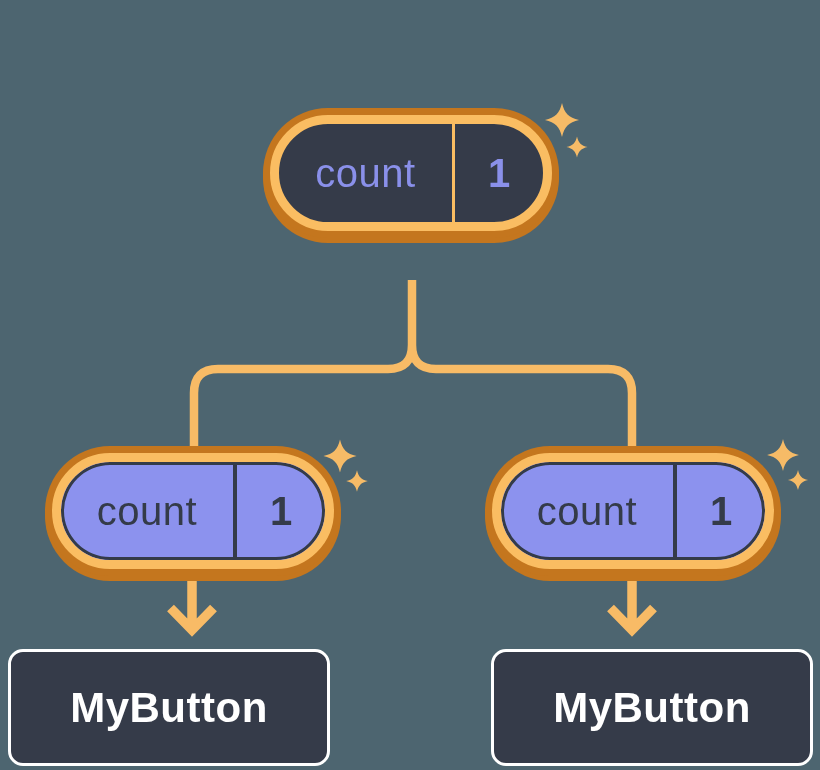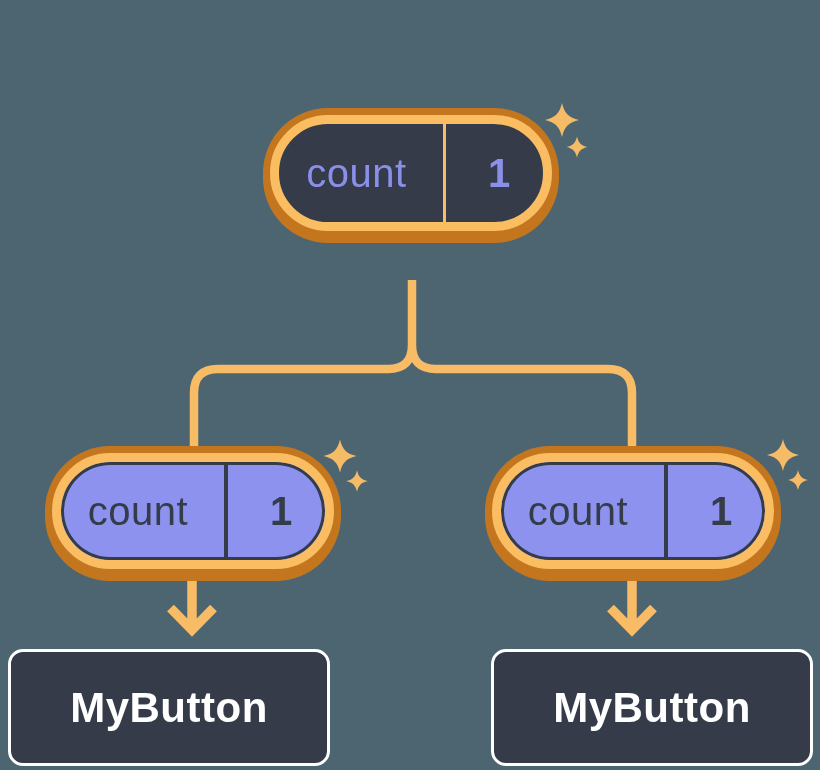--- a/index.html
+++ b/index.html
@@ -35,21 +35,20 @@
   }
   .child-title{color:var(--title-text);font-size:42px;font-weight:600;letter-spacing:.5px;text-align:right;}
 
   .pill{
     position:absolute;box-sizing:border-box;z-index:2;
     display:flex;align-items:stretch;
     width:282px;height:116px;
     border:9px solid var(--ring-light);
     border-radius:58px;
     box-shadow:0 0 0 7px var(--ring-dark), 0 5px 0 7px var(--ring-dark);
-    gap:9px;
   }
   .pill.state{
     left:270px;top:115px;
     background:var(--card-bg);
     color:var(--state-text);
   }
   .pill.prop{
     background:var(--pill-fill);
     color:var(--pill-dark-text);
     box-shadow:inset 0 0 0 3px var(--pill-dark-text),

